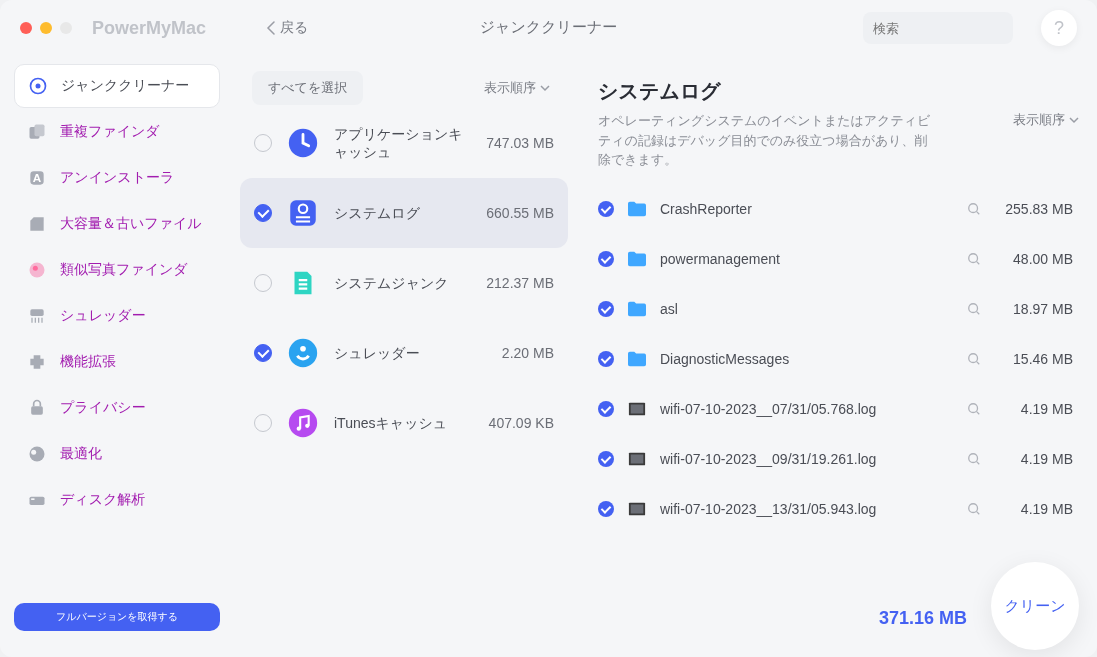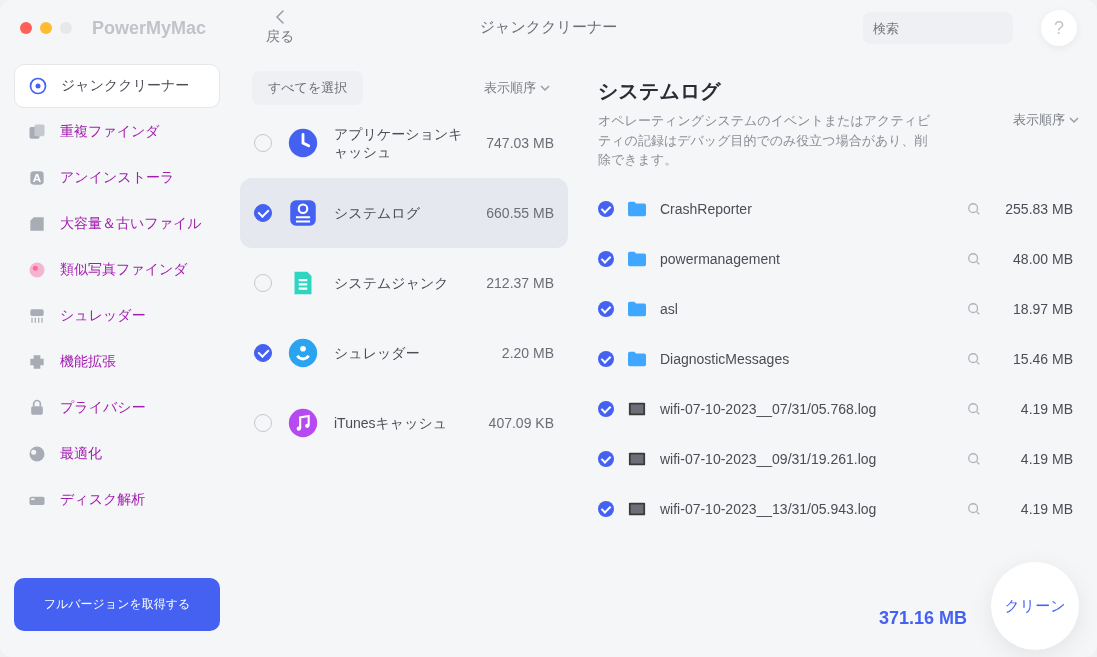--- a/index.html
+++ b/index.html
@@ -5,34 +5,34 @@
 * { margin: 0; padding: 0; box-sizing: border-box; font-family: -apple-system, BlinkMacSystemFont, "Segoe UI", sans-serif; }
 body { background: #f0f1f3; width: 1097px; height: 657px; overflow: hidden; }
 .window { width: 1097px; height: 657px; background: #f5f6f8; border-radius: 12px; display: flex; flex-direction: column; position: relative; }
 .titlebar { height: 56px; display: flex; align-items: center; padding: 0 20px; gap: 12px; }
 .traffic { display: flex; gap: 8px; }
 .dot { width: 12px; height: 12px; border-radius: 50%; }
 .dot.red { background: #ff5f57; }
 .dot.yellow { background: #febc2e; }
 .dot.green { background: #e8e8e8; }
 .app-title { color: #c0c3c9; font-size: 18px; font-weight: 600; margin-left: 8px; }
-.back-btn { display: flex; align-items: center; gap: 4px; color: #7a7d85; font-size: 14px; margin-left: 48px; cursor: pointer; flex-direction: column; }
+.back-btn { display: flex; align-items: center; gap: 4px; color: #7a7d85; font-size: 14px; margin-left: 48px; cursor: pointer; }
 .back-btn svg { width: 10px; height: 14px; }
 .center-title { position: absolute; left: 50%; transform: translateX(-50%); color: #6b6e76; font-size: 15px; top: 18px; }
 .search-box { margin-left: auto; width: 150px; height: 32px; background: #eef0f3; border-radius: 8px; display: flex; align-items: center; padding: 0 10px; font-size: 13px; color: #9a9da5; }
 .search-box input { border: none; background: transparent; outline: none; flex: 1; font-size: 13px; color: #555; }
 .search-box svg { width: 14px; height: 14px; fill: #b0b3ba; }
 .help-btn { width: 36px; height: 36px; background: #fff; border-radius: 50%; margin-left: 16px; display: flex; align-items: center; justify-content: center; color: #c0c3c9; font-size: 18px; box-shadow: 0 2px 8px rgba(0,0,0,0.06); cursor: pointer; }
 .main { flex: 1; display: flex; overflow: hidden; }
 .sidebar { width: 234px; padding: 8px 14px; display: flex; flex-direction: column; gap: 2px; }
 .sidebar-item { height: 44px; border-radius: 10px; display: flex; align-items: center; gap: 12px; padding: 0 12px; cursor: pointer; color: #a21caf; font-size: 14px; }
 .sidebar-item.active { background: #fff; border: 1px solid #e5e7eb; color: #4a4d55; }
 .sidebar-item .sicon { width: 22px; height: 22px; display: flex; align-items: center; justify-content: center; }
 .sicon svg { width: 20px; height: 20px; }
-.full-version-btn { margin-top: auto; margin-bottom: 18px; height: 53px; background: #4461f2; color: #fff; border: none; border-radius: 10px; font-size: 12px; cursor: pointer; }
+.full-version-btn { margin-top: auto; margin-bottom: 18px; height: 28px; background: #4461f2; color: #fff; border: none; border-radius: 10px; font-size: 10px; cursor: pointer; }
 .middle { width: 340px; padding: 12px 0 12px 6px; display: flex; flex-direction: column; }
 .middle-header { height: 40px; display: flex; align-items: center; justify-content: space-between; padding: 0 24px 0 12px; }
 .select-all { height: 34px; padding: 0 16px; background: #eef0f3; border-radius: 8px; font-size: 13px; color: #6b6e76; border: none; cursor: pointer; }
 .sort-btn { font-size: 13px; color: #7a7d85; display: flex; align-items: center; gap: 4px; cursor: pointer; }
 .sort-btn svg { width: 10px; height: 10px; }
 .cat-list { flex: 1; overflow-y: auto; padding-right: 6px; position: relative; }
 .cat-list::-webkit-scrollbar { width: 5px; }
 .cat-list::-webkit-scrollbar-thumb { background: #d8dadf; border-radius: 3px; }
 .cat-item { height: 70px; display: flex; align-items: center; gap: 14px; padding: 0 14px; border-radius: 12px; cursor: pointer; }
 .cat-item.selected { background: #e6e8f0; }

